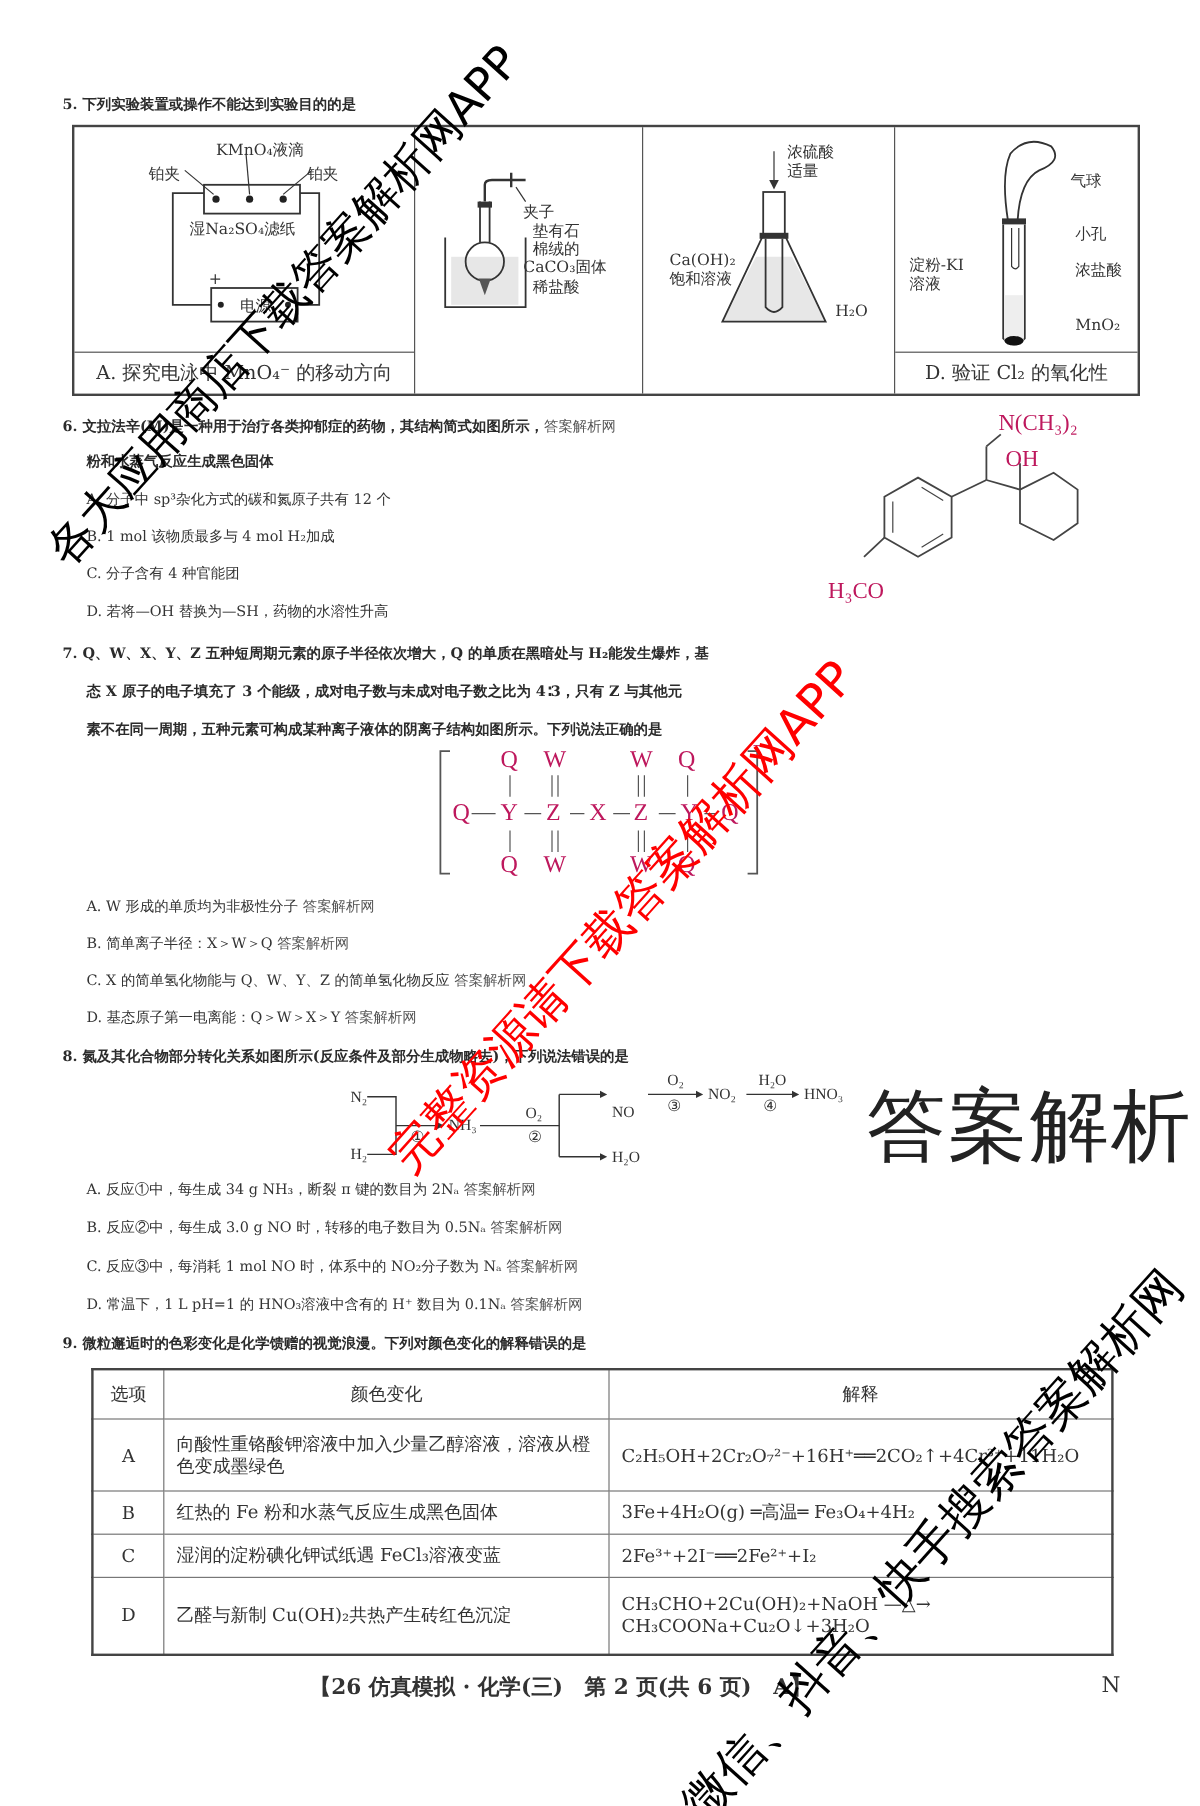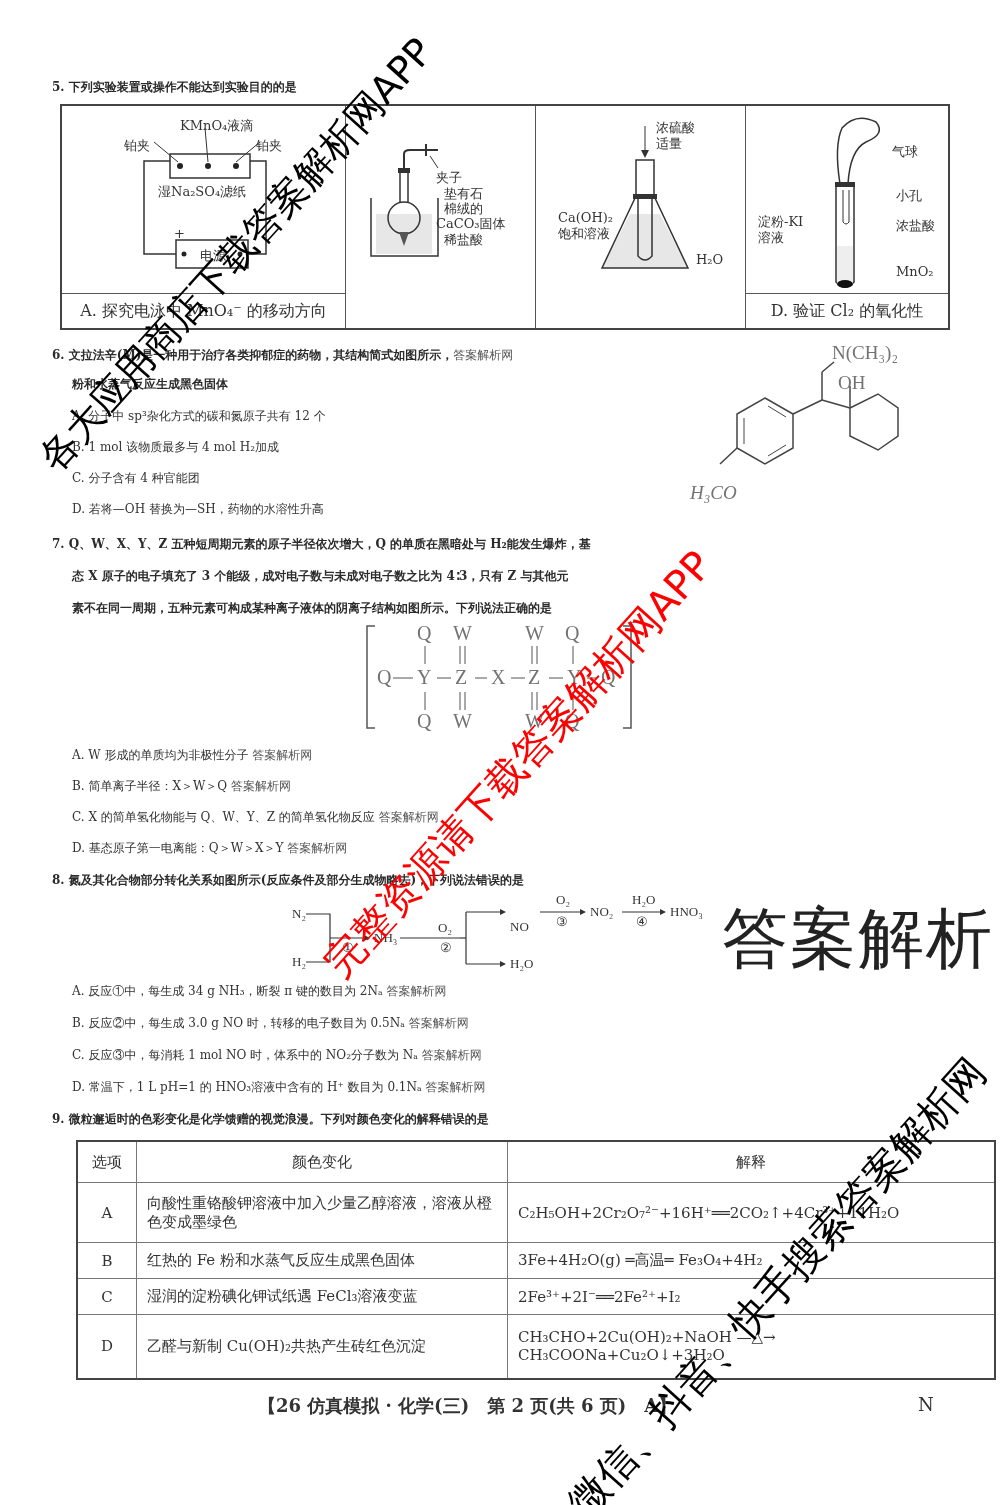--- a/index.html
+++ b/index.html
@@ -10,23 +10,23 @@
   .q { font-weight:bold; color:#2b2b2b; }
   .wm-inline { color:#555; font-weight:normal; }
   
   .exp-table { position:absolute; left:60px; top:104px; width:890px; height:226px; border:2px solid #444; box-sizing:border-box; }
   .exp-cell { position:absolute; top:0; height:222px; border-right:1px solid #555; box-sizing:border-box; }
   .exp-cell:last-child { border-right:none; }
   .exp-cap { position:absolute; left:0; right:0; bottom:0; height:34px; border-top:1px solid #555;
              text-align:center; font-size:16px; line-height:34px; color:#333; }
   .diag-label { position:absolute; font-size:13px; color:#333; white-space:nowrap; line-height:15px; }
   
-  .struct { position:absolute; font-family:"Liberation Serif",serif; font-size:20px; color:#737373; }
+  .struct { position:absolute; font-family:"Liberation Serif",serif; font-size:20px; color:#be185d; }
   
-  .c-table { position:absolute; left:76px; top:1140px; width:920px; border-collapse:collapse; border:2px solid #444; font-size:15px; color:#333; }
+  .c-table { position:absolute; left:76px; top:1140px; width:852px; border-collapse:collapse; border:2px solid #444; font-size:15px; color:#333; }
   .c-table th, .c-table td { border:1px solid #777; padding:3px 10px; vertical-align:middle; }
   .c-table th { font-weight:normal; height:34px; }
   .c-table td.opt { text-align:center; width:38px; }
   .c-table td.col { width:350px; }
   .footer { position:absolute; top:1394px; font-size:18px; font-weight:bold; color:#333; }
   .watermark { position:absolute; font-family:"DejaVu Sans",sans-serif; font-size:40px; white-space:nowrap; transform-origin:0 0; pointer-events:none; }
   .big-wm { position:absolute; left:722px; top:894px; font-family:"DejaVu Sans",sans-serif; font-size:66px; color:#222; letter-spacing:2px; }
 </style>
 </head>
 <body>
@@ -132,21 +132,21 @@
   <line x1="113" y1="54" x2="142" y2="40" stroke="#444" stroke-width="1.5"></line>
   <line x1="142" y1="40" x2="142" y2="12" stroke="#444" stroke-width="1.5"></line>
   <line x1="142" y1="12" x2="154" y2="2" stroke="#444" stroke-width="1.5"></line>
   <line x1="142" y1="40" x2="170" y2="48" stroke="#444" stroke-width="1.5"></line>
   <polygon points="170,48 198,34 218,48 218,76 198,90 170,76" fill="none" stroke="#444" stroke-width="1.5"></polygon>
   <line x1="170" y1="48" x2="170" y2="26" stroke="#444" stroke-width="1.5"></line>
   <line x1="57" y1="88" x2="40" y2="104" stroke="#444" stroke-width="1.5"></line>
 </svg>
 <span class="struct" style="left:832px;top:342px;font-size:19px;">N(CH₃)₂</span>
 <span class="struct" style="left:838px;top:372px;font-size:19px;">OH</span>
-<span class="struct" style="left:690px;top:482px;font-size:19px;font-style:italic;">H₃CO</span>
+<span class="struct" style="left:690px;top:482px;font-size:19px;">H₃CO</span>
 
 <div class="line q" style="left:52px;top:531px;">7. Q、W、X、Y、Z 五种短周期元素的原子半径依次增大，Q 的单质在黑暗处与 H₂能发生爆炸，基</div>
 <div class="line q" style="left:72px;top:563px;">态 X 原子的电子填充了 3 个能级，成对电子数与未成对电子数之比为 4∶3，只有 Z 与其他元</div>
 <div class="line q" style="left:72px;top:595px;">素不在同一周期，五种元素可构成某种离子液体的阴离子结构如图所示。下列说法正确的是</div>
 
 <div class="abs" style="left:365px;top:624px;width:270px;height:110px;">
   <svg class="abs" style="left:0;top:0" width="270" height="110">
     <polyline points="10,2 2,2 2,104 10,104" fill="none" stroke="#555" stroke-width="1.5"></polyline>
     <polyline points="258,2 266,2 266,104 258,104" fill="none" stroke="#555" stroke-width="1.5"></polyline>
     <line x1="28" y1="54" x2="48" y2="54" stroke="#555"></line>

